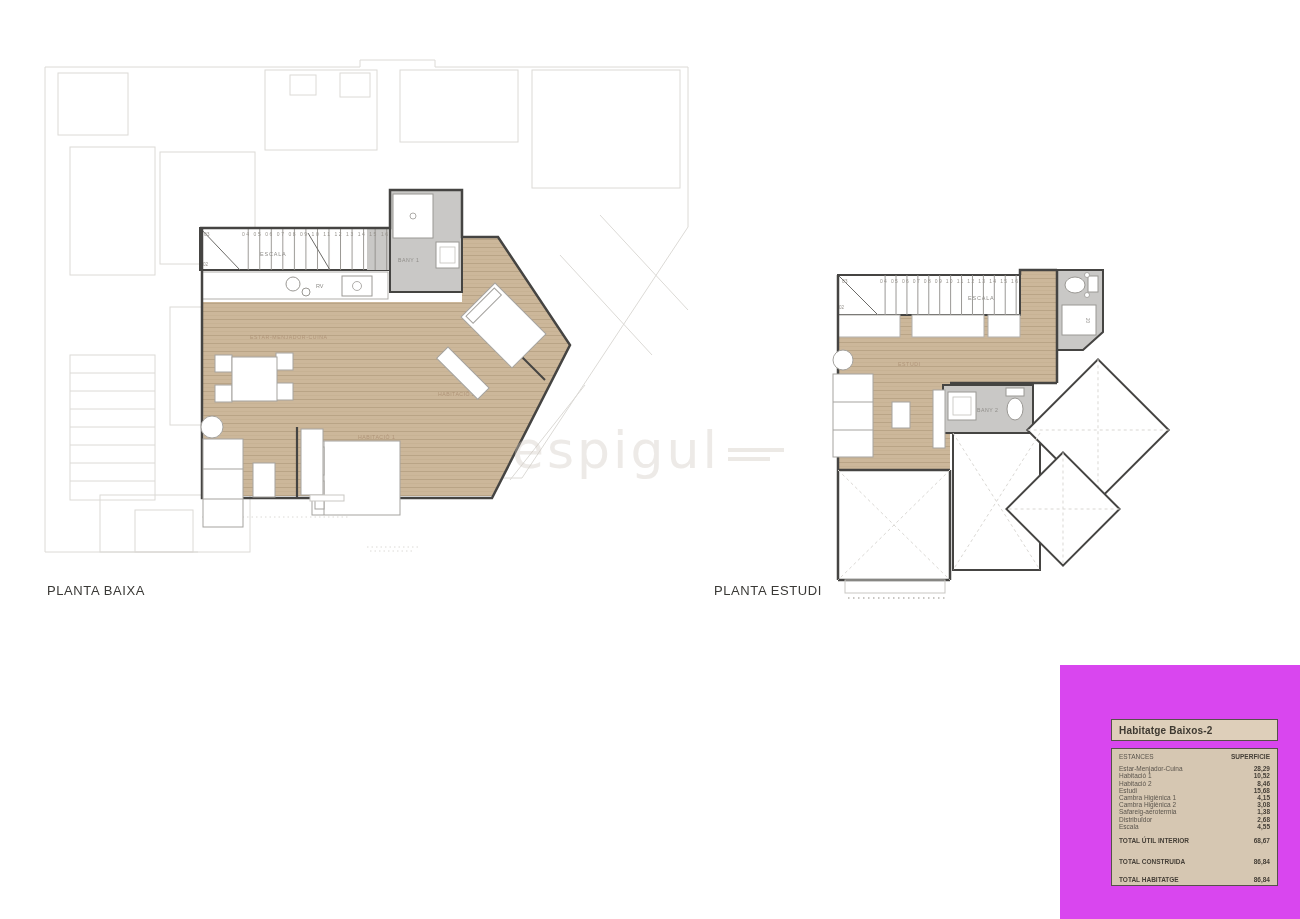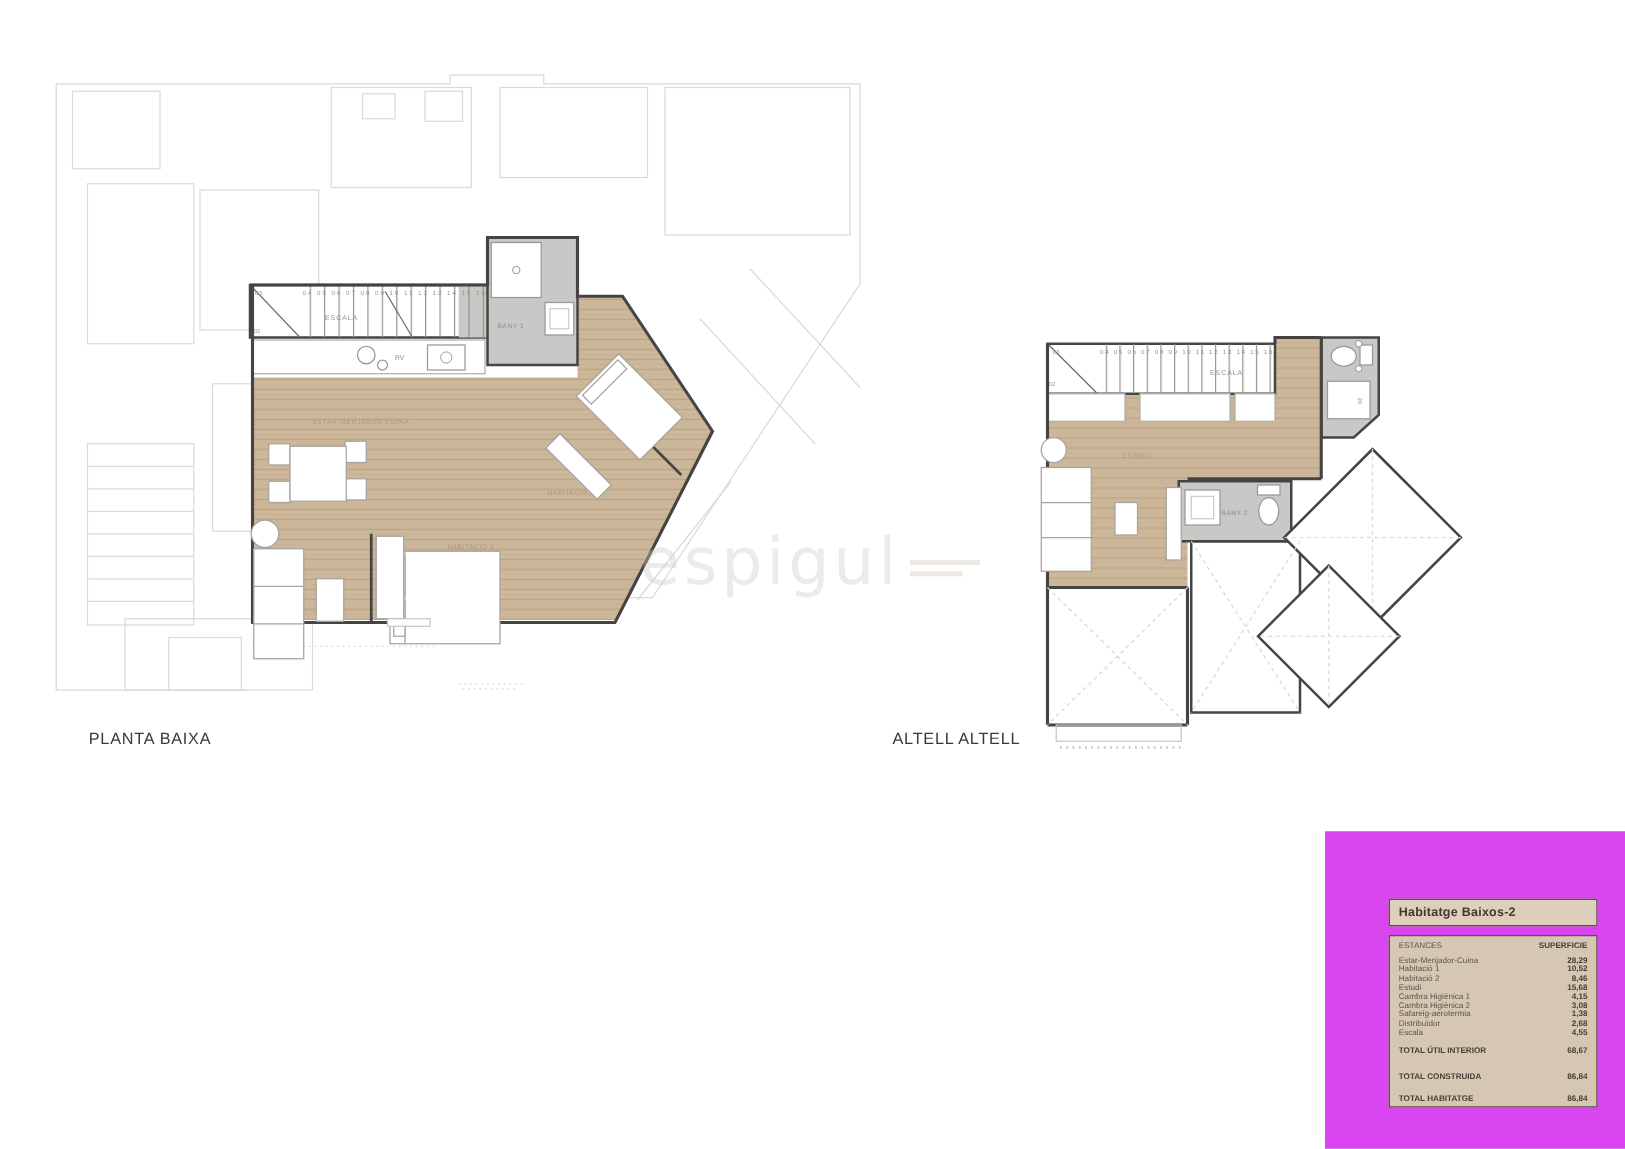--- a/index.html
+++ b/index.html
@@ -243,22 +243,22 @@
   <g stroke="#c9c7c3" fill="none">
     <rect x="15" y="318" width="100" height="13"></rect>
     <path d="M18,336 H115" stroke-dasharray="1.5,3.5" stroke-width="2"></path>
   </g>
 </svg>
 
 <div class="watermark">espigul</div>
 <div class="wm-bar" style="left:728px;top:448px;"></div>
 <div class="wm-bar" style="left:728px;top:457px;width:42px;"></div>
 
-<div class="plan-label" style="left:47px;top:583px;margin-left:24px;">PLANTA BAIXA</div>
-<div class="plan-label" style="left:714px;top:583px;">ALTELL ALTELL</div>
+<div class="plan-label" style="left:47px;top:583px;">PLANTA BAIXA</div>
+<div class="plan-label" style="left:714px;top:583px;">PLANTA ESTUDI</div>
 
 <div class="panel">
   <div class="title-box">Habitatge Baixos-2</div>
   <div class="main-box">
     <div class="trow thead">
       <span>ESTANCES</span>
       <span class="col-sup">SUPERFICIE</span>
     </div>
     <div class="trow">
       <span>Estar-Menjador-Cuina</span>

